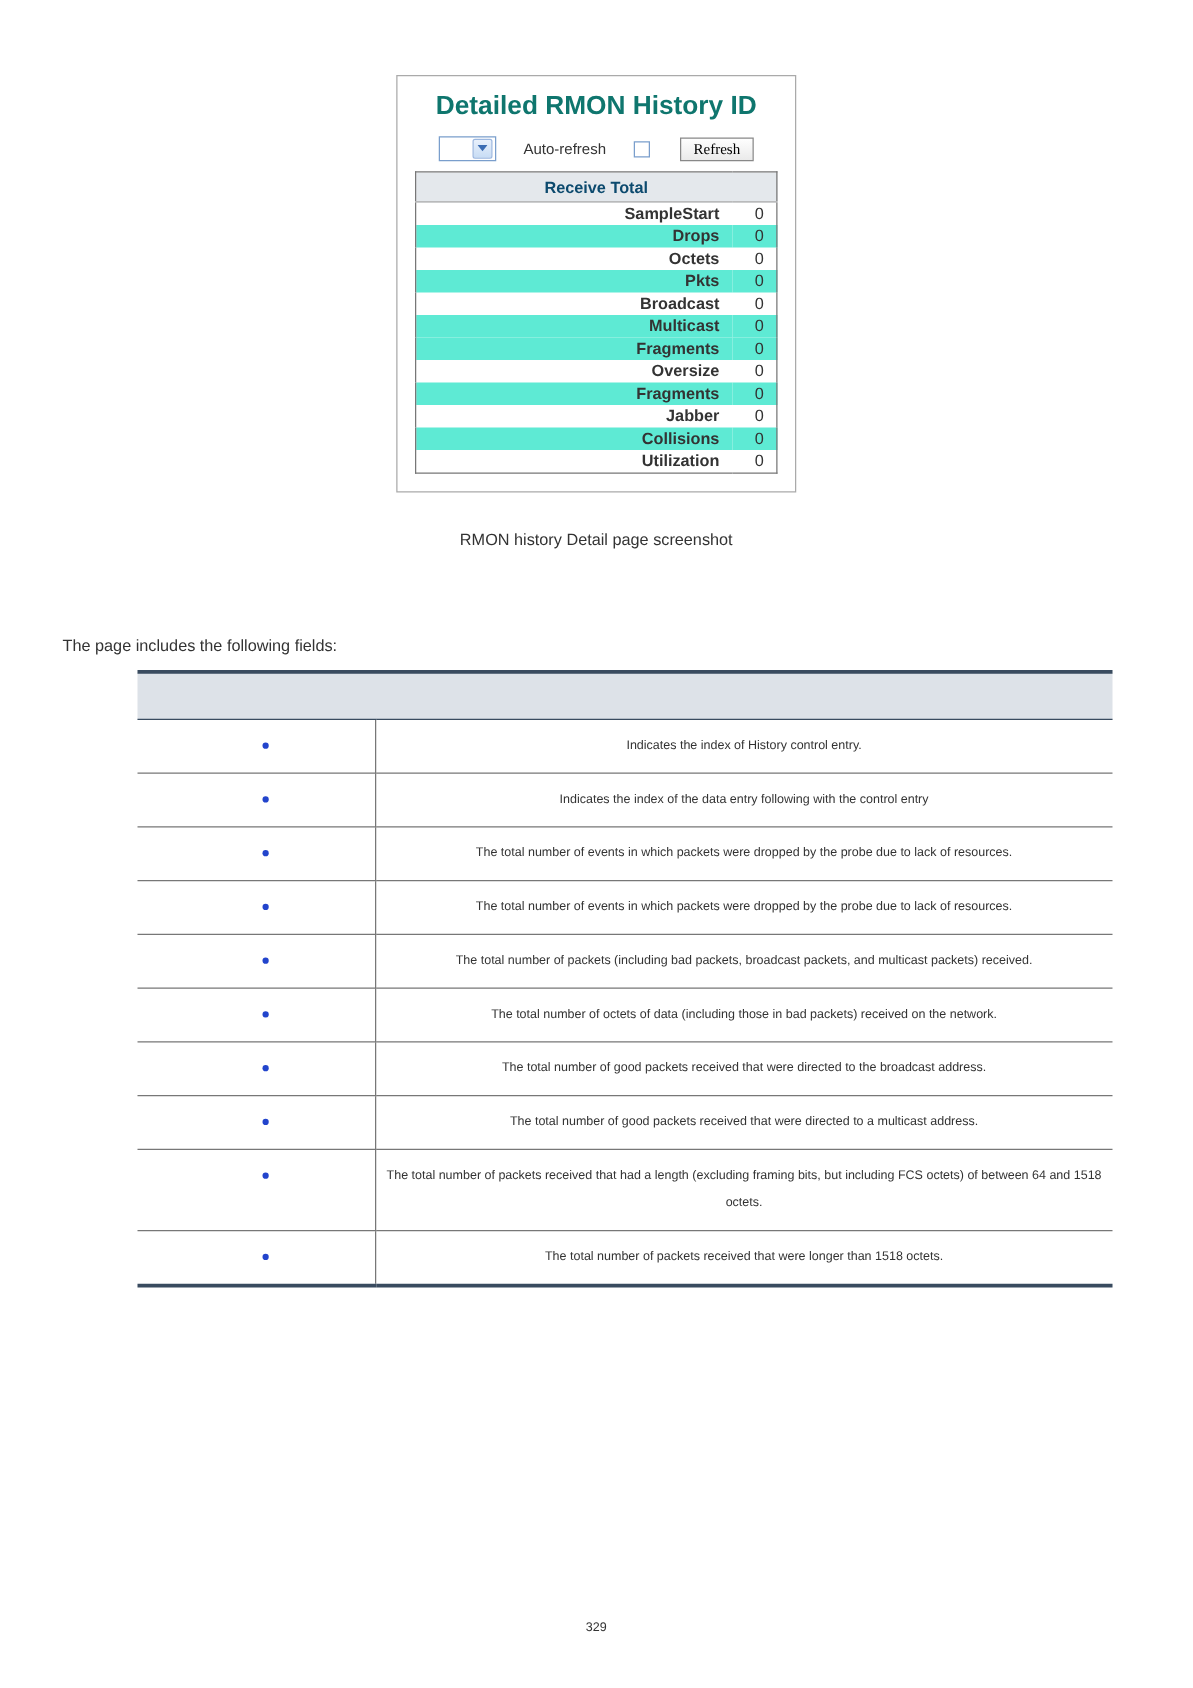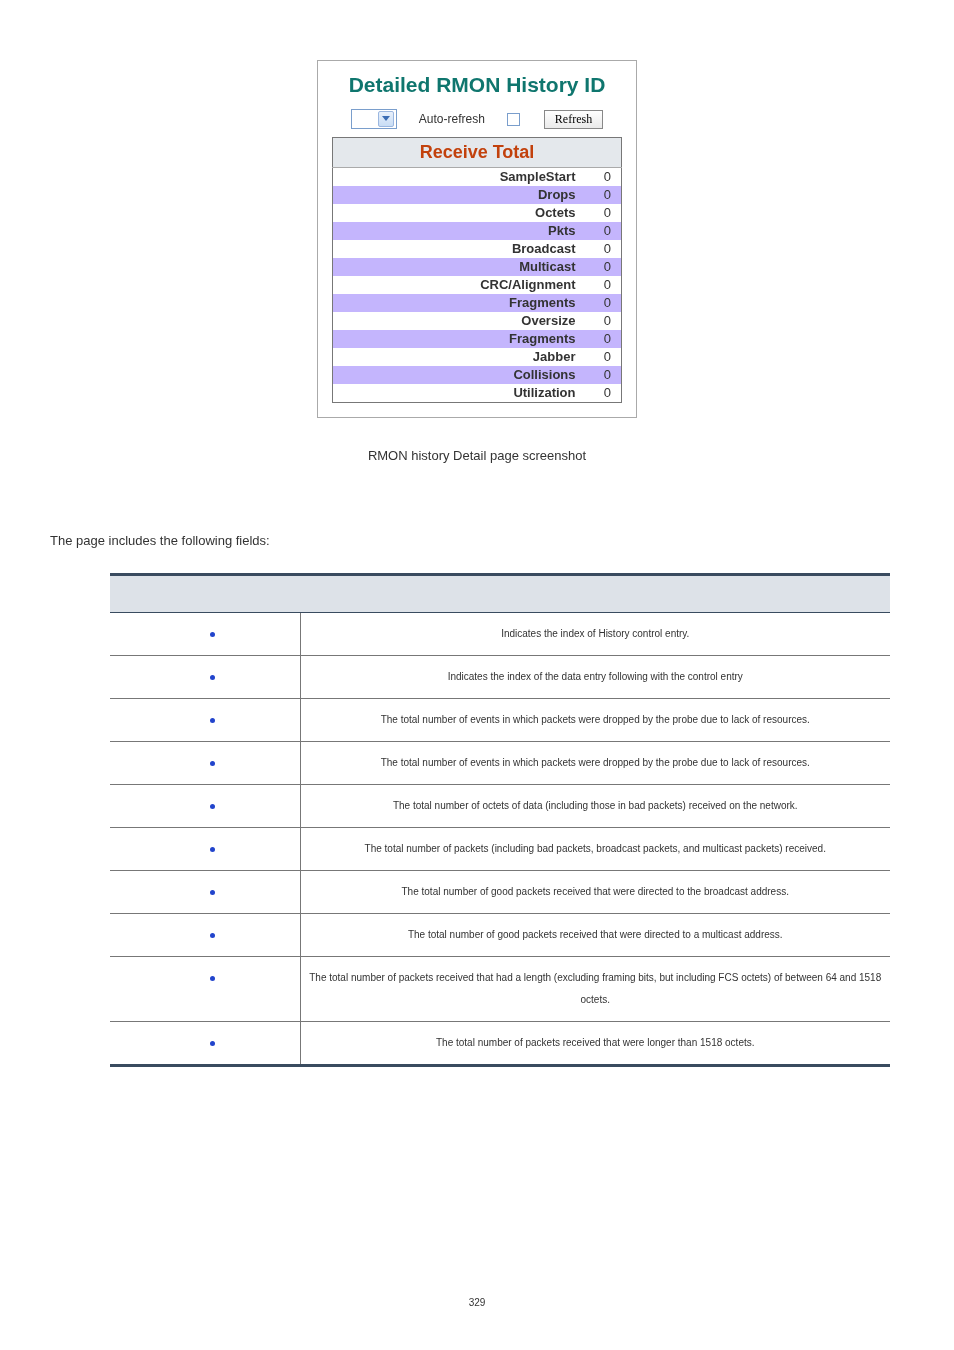--- a/index.html
+++ b/index.html
@@ -80,50 +80,50 @@
     padding: 1px 10px;
     font-family: "Times New Roman", serif;
   }
   .stats-table {
     border: 1px solid #777;
     width: 100%;
     border-collapse: collapse;
   }
   .stats-table th {
     background: #e4e8ec;
-    color: #c2410c;
+    color: #0c4a6e;
     font-weight: bold;
-    font-size: 18px;
+    font-size: 13px;
     padding: 4px;
     text-align: center;
     border-bottom: 1px solid #aaa;
   }
   .stats-table td {
     font-size: 13px;
     padding: 0px 10px;
     line-height: 18px;
   }
   .stats-table td.label {
     text-align: right;
     font-weight: bold;
     white-space: nowrap;
   }
   .stats-table td.value {
     text-align: right;
     width: 36px;
   }
-  .stats-table tr.alt { background: #c4b5fd; }
+  .stats-table tr.alt { background: #5eead4; }
   .caption {
     text-align: center;
     font-size: 13px;
     margin-bottom: 70px;
   }
   .intro {
     font-size: 13px;
-    margin-bottom: 25px;
+    margin-bottom: 12px;
   }
   .fields-table {
     width: 780px;
     margin-left: 60px;
     border-collapse: collapse;
   }
   .fields-table thead tr {
     background: #dde2e8;
   }
   .fields-table thead th {
@@ -207,24 +207,20 @@
               <td class="value">0</td>
             </tr>
           <tr>
               <td class="label">Broadcast</td>
               <td class="value">0</td>
             </tr>
           <tr class="alt">
               <td class="label">Multicast</td>
               <td class="value">0</td>
             </tr>
-          <tr>
-              <td class="label">CRC/Alignment</td>
-              <td class="value">0</td>
-            </tr>
           <tr class="alt">
               <td class="label">Fragments</td>
               <td class="value">0</td>
             </tr>
           <tr>
               <td class="label">Oversize</td>
               <td class="value">0</td>
             </tr>
           <tr class="alt">
               <td class="label">Fragments</td>
@@ -270,25 +266,25 @@
       <tr>
           <td class="bullet-cell"><span class="bullet"></span></td>
           <td>The total number of events in which packets were dropped by the probe due to lack of resources.</td>
         </tr>
       <tr>
           <td class="bullet-cell"><span class="bullet"></span></td>
           <td>The total number of events in which packets were dropped by the probe due to lack of resources.</td>
         </tr>
       <tr>
           <td class="bullet-cell"><span class="bullet"></span></td>
+          <td>The total number of packets (including bad packets, broadcast packets, and multicast packets) received.</td>
+        </tr>
+      <tr>
+          <td class="bullet-cell"><span class="bullet"></span></td>
           <td>The total number of octets of data (including those in bad packets) received on the network.</td>
-        </tr>
-      <tr>
-          <td class="bullet-cell"><span class="bullet"></span></td>
-          <td>The total number of packets (including bad packets, broadcast packets, and multicast packets) received.</td>
         </tr>
       <tr>
           <td class="bullet-cell"><span class="bullet"></span></td>
           <td>The total number of good packets received that were directed to the broadcast address.</td>
         </tr>
       <tr>
           <td class="bullet-cell"><span class="bullet"></span></td>
           <td>The total number of good packets received that were directed to a multicast address.</td>
         </tr>
       <tr>

